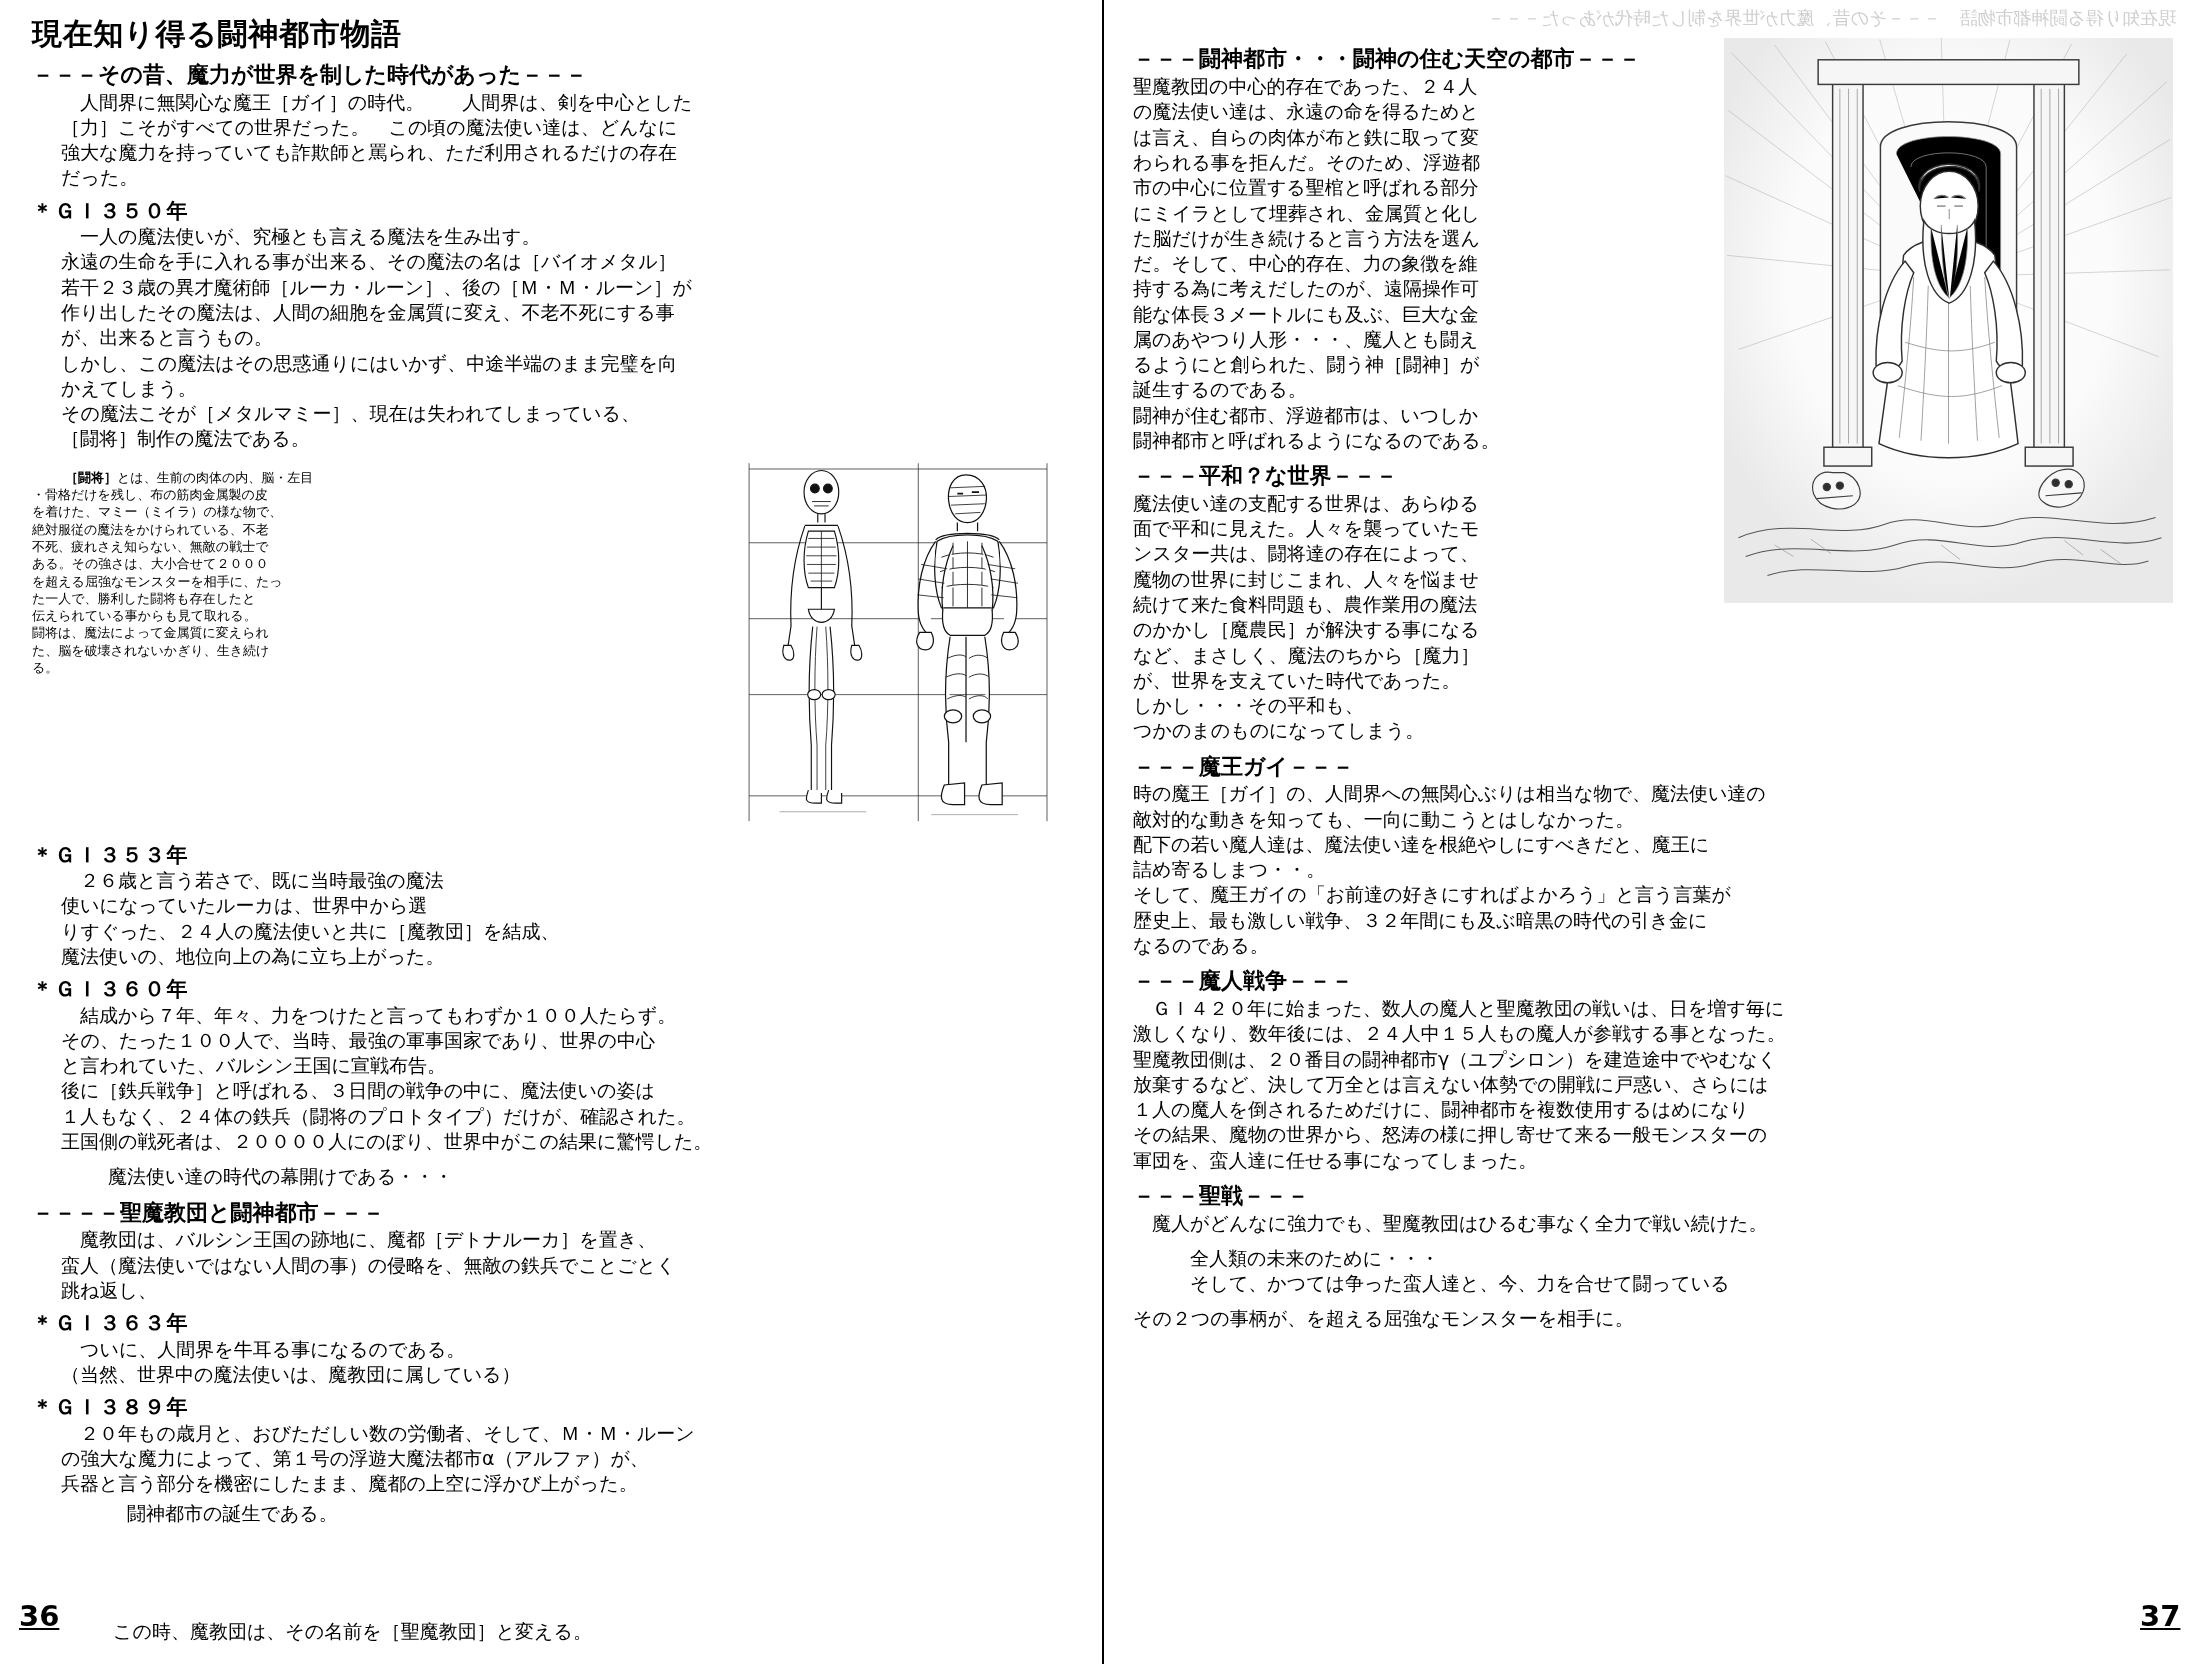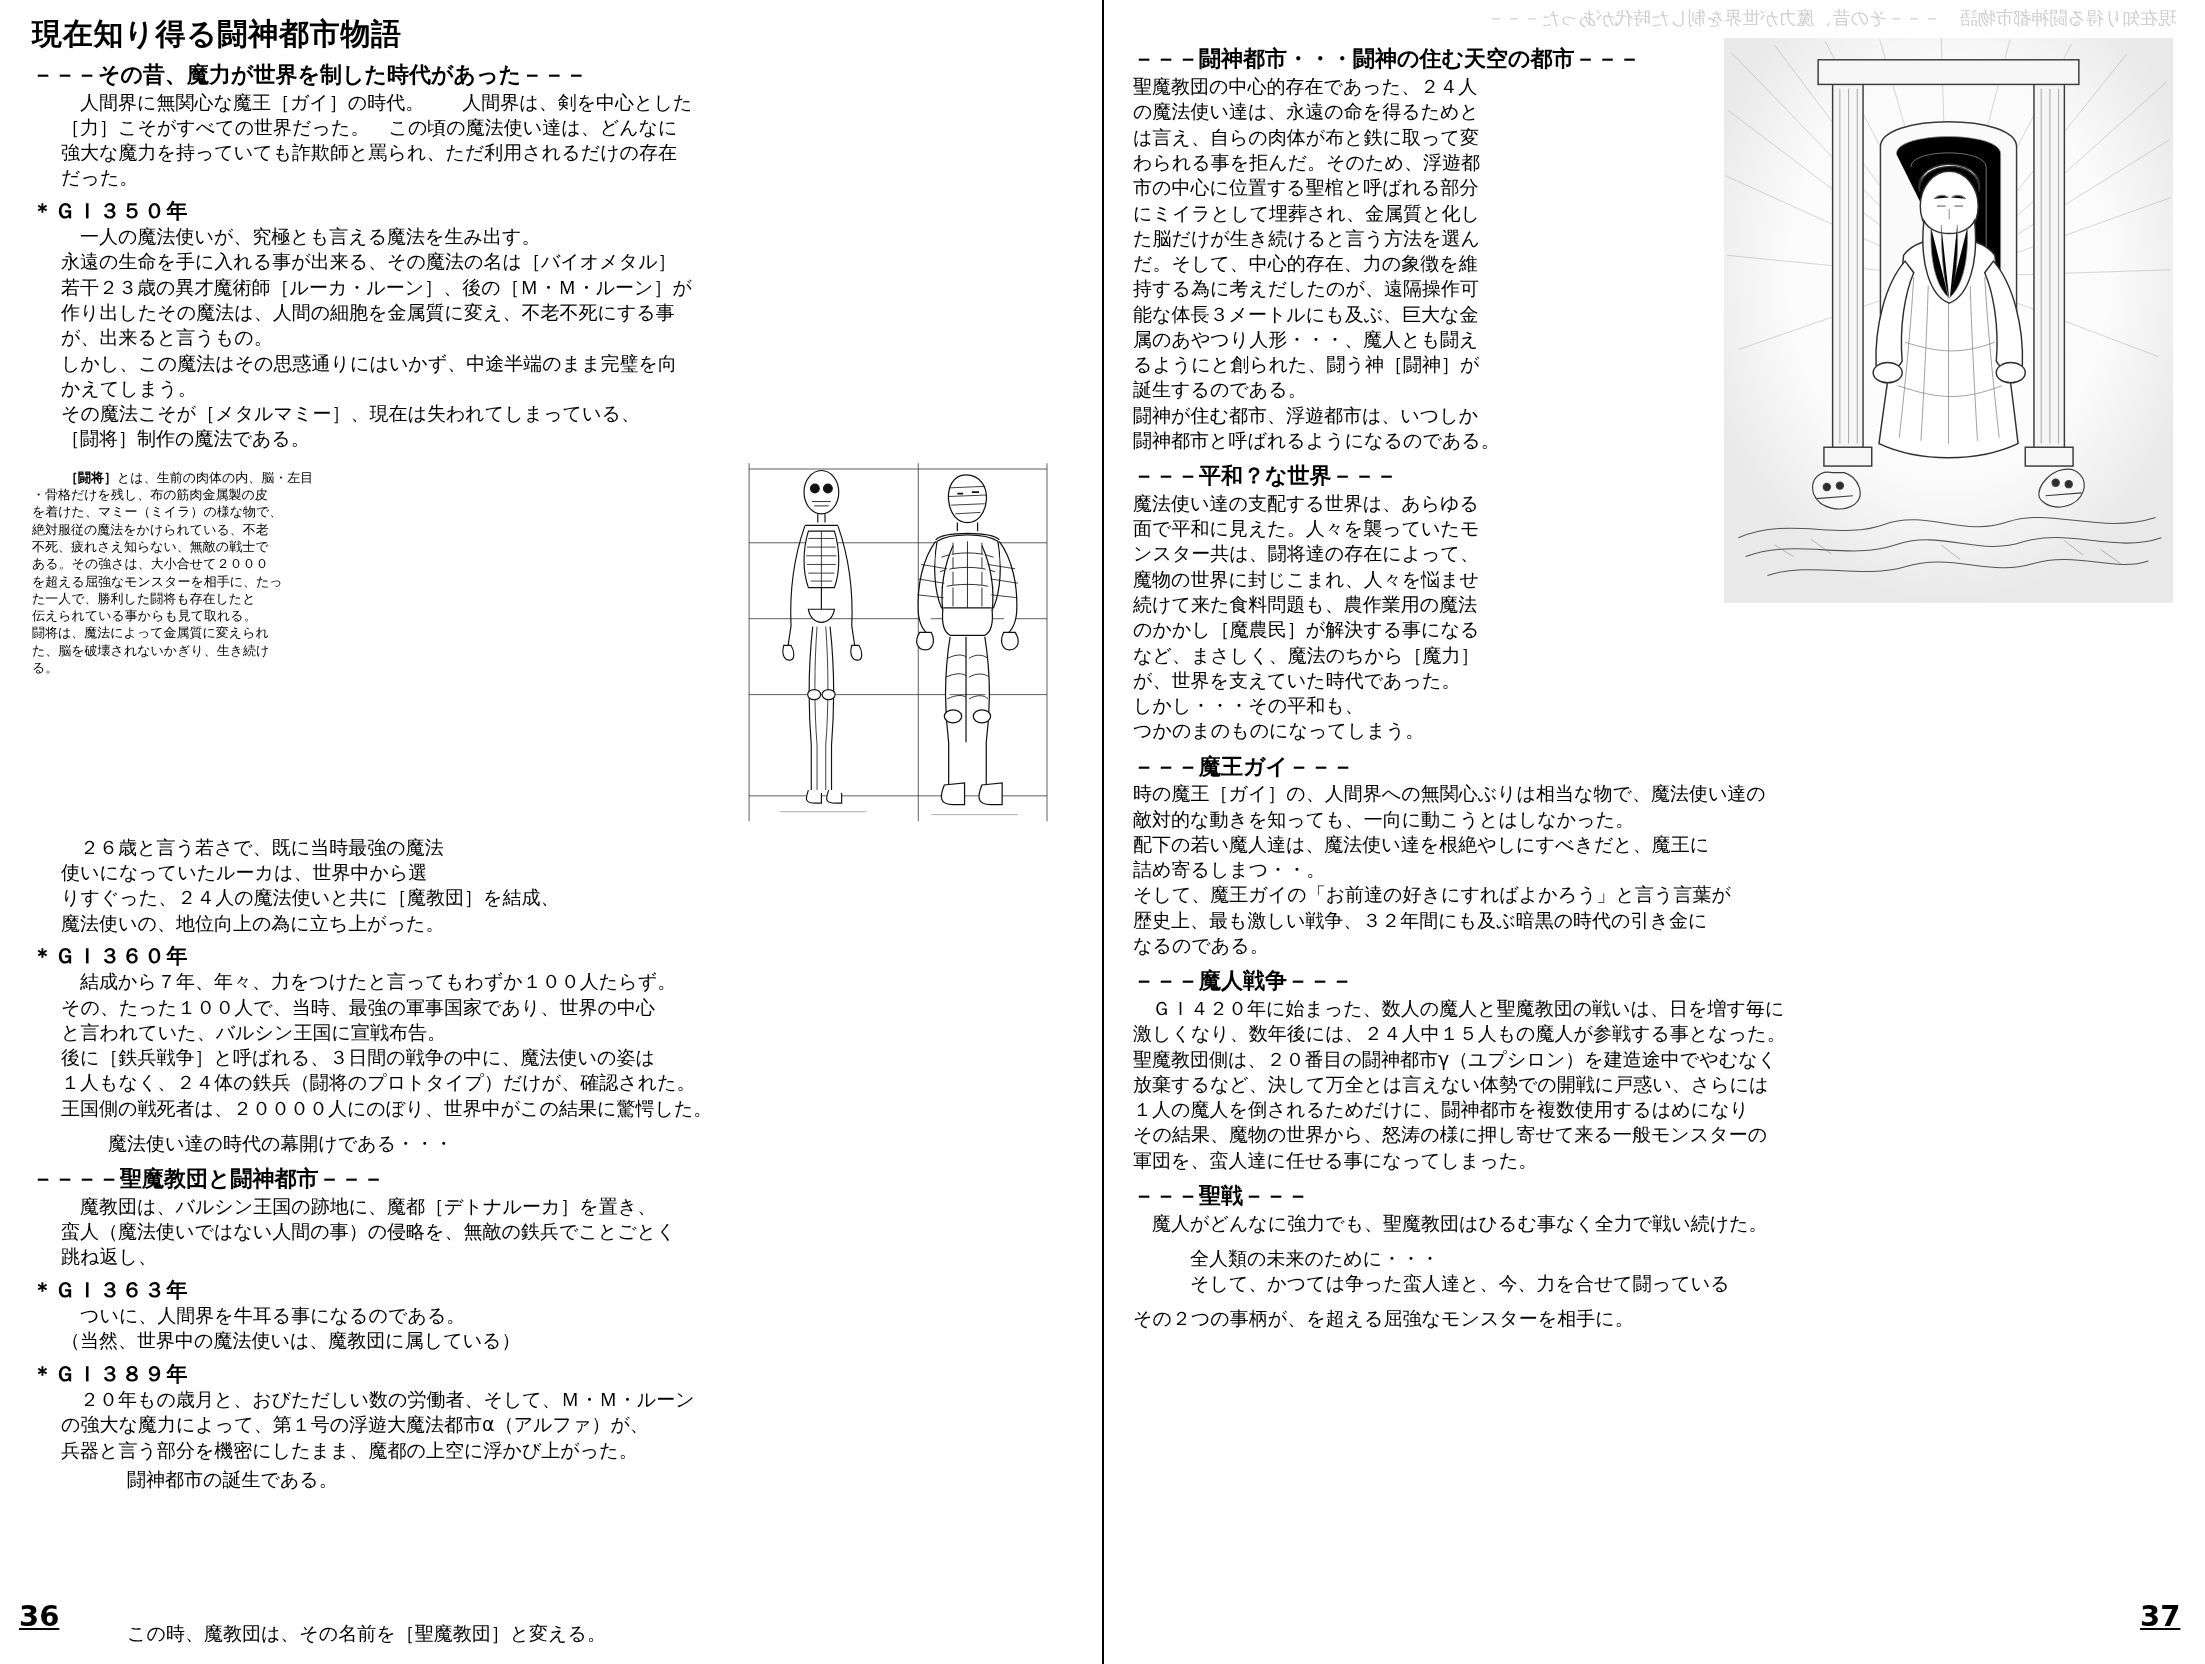--- a/index.html
+++ b/index.html
@@ -290,20 +290,21 @@
 ある。その強さは、大小合せて２０００
 を超える屈強なモンスターを相手に、たっ
 た一人で、勝利した闘将も存在したと
 伝えられている事からも見て取れる。
 闘将は、魔法によって金属質に変えられ
 た、脳を破壊されないかぎり、生き続け
 る。</span>
       </div>
     </div>
 
+    <div class="year-head">＊ＧＩ３５３年</div>
     <div class="para indent1">　２６歳と言う若さで、既に当時最強の魔法
 使いになっていたルーカは、世界中から選
 りすぐった、２４人の魔法使いと共に［魔教団］を結成、
 魔法使いの、地位向上の為に立ち上がった。</div>
 
     <div class="year-head">＊ＧＩ３６０年</div>
     <div class="para indent1">　結成から７年、年々、力をつけたと言ってもわずか１００人たらず。
 その、たった１００人で、当時、最強の軍事国家であり、世界の中心
 と言われていた、バルシン王国に宣戦布告。
 後に［鉄兵戦争］と呼ばれる、３日間の戦争の中に、魔法使いの姿は
@@ -322,21 +323,21 @@
 （当然、世界中の魔法使いは、魔教団に属している）</div>
 
     <div class="year-head">＊ＧＩ３８９年</div>
     <div class="para indent1">　２０年もの歳月と、おびただしい数の労働者、そして、Ｍ・Ｍ・ルーン
 の強大な魔力によって、第１号の浮遊大魔法都市α（アルファ）が、
 兵器と言う部分を機密にしたまま、魔都の上空に浮かび上がった。</div>
 
     <div class="para small-gap">　　　　　闘神都市の誕生である。</div>
 
     <div class="folio folio-left">36</div>
-    <div class="bottom-line" style="position:absolute; bottom:19px; left:86px;">この時、魔教団は、その名前を［聖魔教団］と変える。</div>
+    <div class="bottom-line" style="position:absolute; bottom:19px; left:72px;font-family:Liberation Mono, monospace;">この時、魔教団は、その名前を［聖魔教団］と変える。</div>
   </div>
 
   <div class="page page-right">
 
     <div class="bleed">現在知り得る闘神都市物語　－－－その昔、魔力が世界を制した時代があった－－－</div>
 
     <div style="height:19px"></div>
 
     <div class="fig-right">
       <svg viewBox="0 0 620 780" width="449" height="565" aria-hidden="true">

